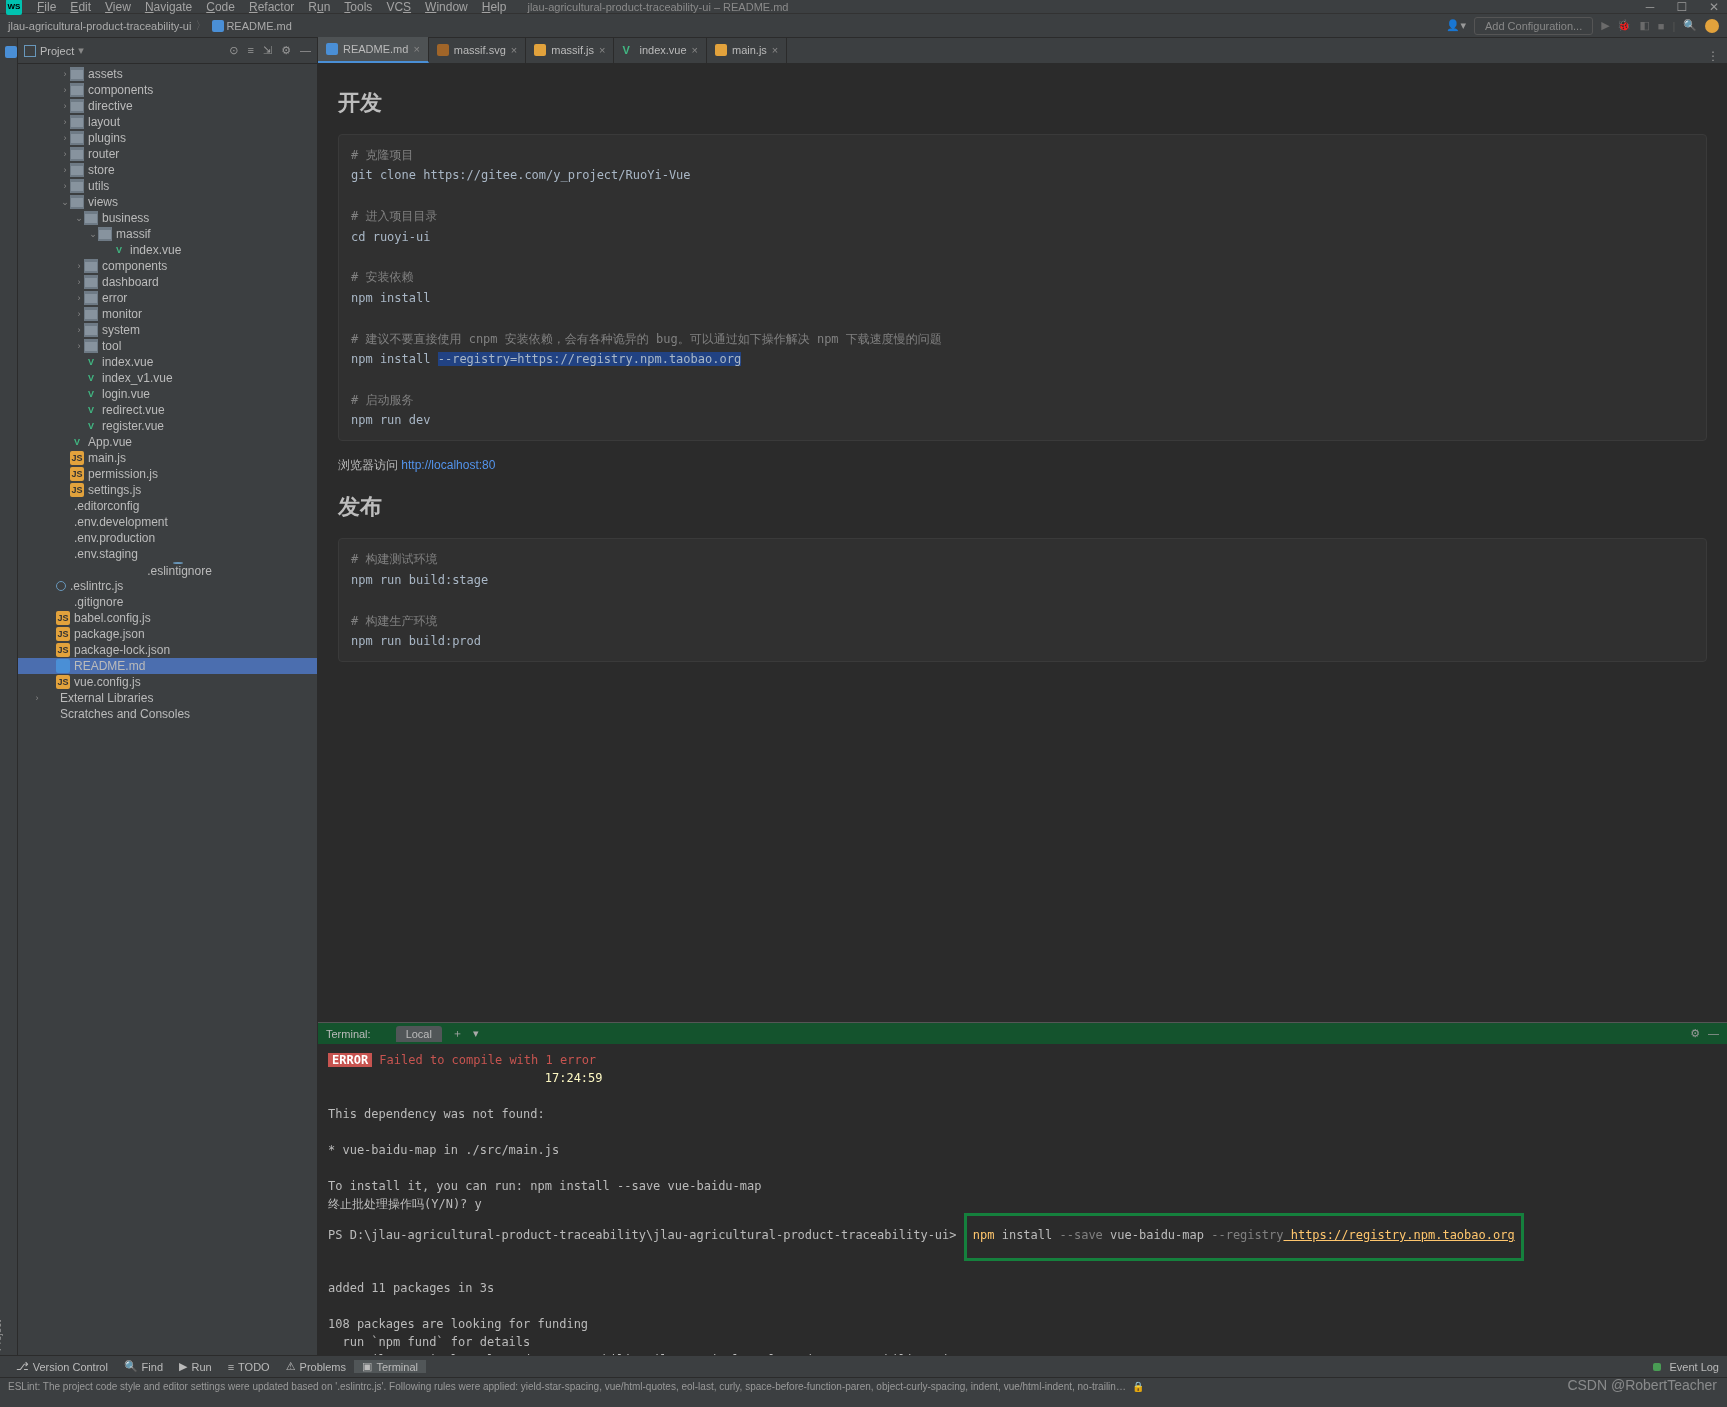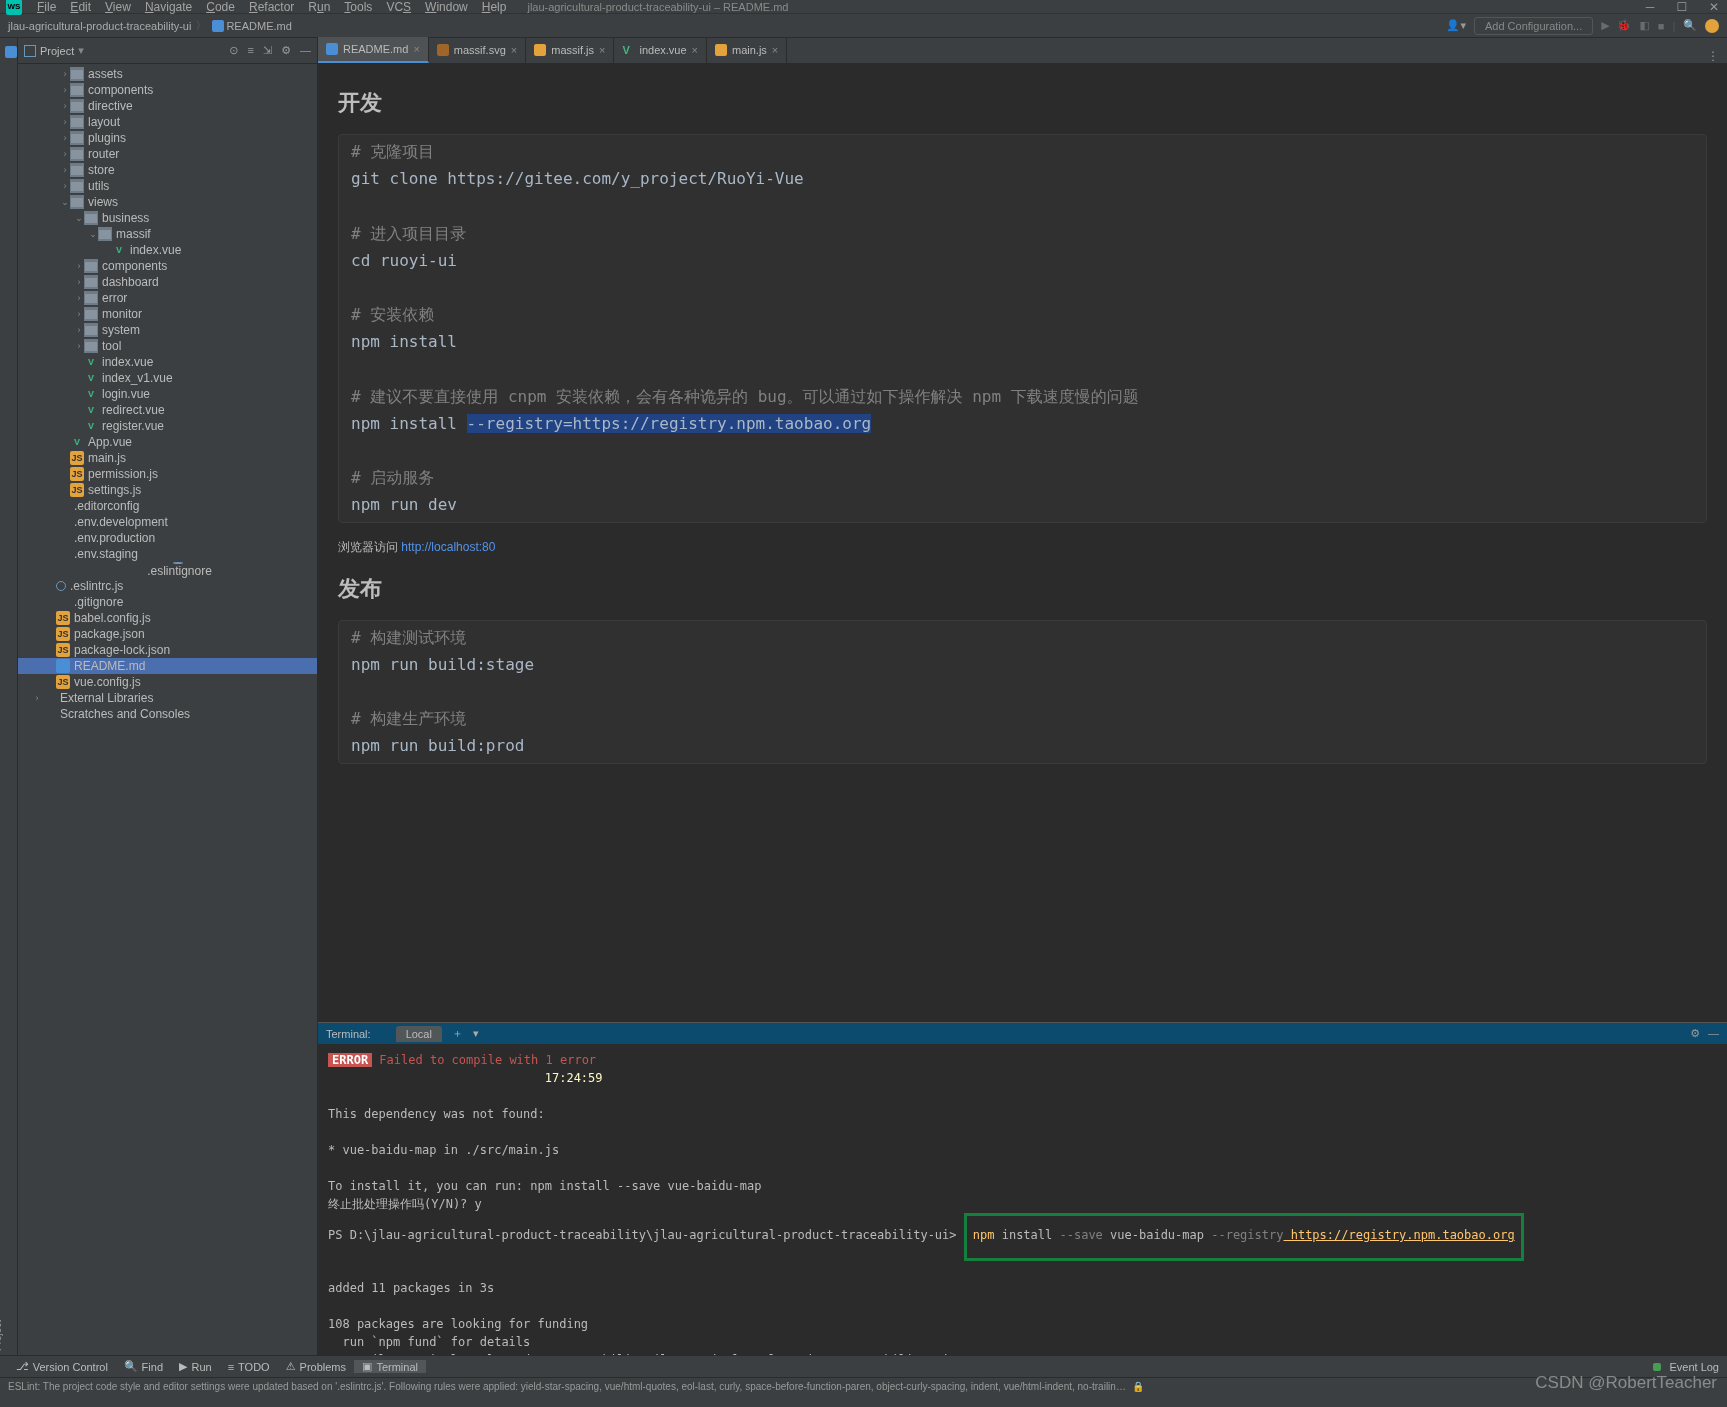--- a/index.html
+++ b/index.html
@@ -54,49 +54,49 @@
 .tab.active{background:#4e5254;border-bottom:2px solid #4a8fd6;}
 .tab .close{color:#888;font-size:11px;cursor:default;}
 .tab .tic{width:12px;height:12px;border-radius:2px;}
 .tic.md{background:#4a8fd6;}
 .tic.svg{background:#a06529;}
 .tic.js{background:#e2a23c;}
 .tic.vue{color:#41b883;background:none;}
 .more-dots{margin-left:auto;padding:0 8px;color:#999;}
 .editor-body{flex:1;overflow:auto;background:#2b2b2b;padding:14px 20px;color:#a9b7c6;}
 .editor-body h2{font-size:22px;font-weight:bold;color:#bdbdbd;margin:10px 0 16px;}
-.code-block{background:#303030;border:1px solid #3a3a3a;border-radius:4px;padding:3px 12px;font-family:Consolas,monospace;font-size:16px;line-height:1.7;white-space:pre-wrap;margin-bottom:16px;}
+.code-block{background:#303030;border:1px solid #3a3a3a;border-radius:4px;padding:10px 12px;font-family:Consolas,monospace;font-size:12px;line-height:1.7;white-space:pre-wrap;margin-bottom:16px;}
 .code-block .comment{color:#808080;}
 .code-block .cmd{color:#a9b7c6;}
 .highlight-sel{background:#214283;color:#a9b7c6;}
 .link{color:#5394ec;}
 .prose{font-size:12px;color:#bbb;margin-bottom:18px;}
 
 .terminal-panel{position:relative;background:#2b2b2b;border-top:1px solid #555;}
-.term-header{height:22px;background:#0c4a6e;display:flex;align-items:center;padding:0 8px;font-size:11px;border-bottom:1px solid #2b2b2b;}
+.term-header{height:22px;background:#14532d;display:flex;align-items:center;padding:0 8px;font-size:11px;border-bottom:1px solid #2b2b2b;}
 .term-header .tab-local{background:#515658;padding:2px 10px;margin-left:25px;border-radius:3px 3px 0 0;}
 .term-header .plus{margin-left:10px;color:#aaa;}
 .term-header .rtools{margin-left:auto;display:flex;gap:8px;color:#999;}
 .term-body{font-family:Consolas,monospace;font-size:12px;line-height:1.5;padding:6px 10px;color:#bbb;white-space:pre-wrap;height:310px;overflow:auto;position:relative;}
 .err-badge{background:#c75450;color:#fff;padding:0 4px;font-weight:bold;}
 .err-text{color:#c75450;}
 .ts{color:#fef9c3;}
 .red-box{border:3px solid #15803d;padding:10px 6px 14px;display:inline-block;}
 .npm-y{color:#ffc66d;}
 .flag-g{color:#808080;}
 .url-y{color:#ffc66d;text-decoration:underline;}
 
 .toolstrip{height:22px;background:#3c3f41;display:flex;align-items:center;padding:0 8px;font-size:11px;color:#bbb;border-top:1px solid #2b2b2b;}
 .toolstrip .titem{display:flex;align-items:center;gap:4px;padding:0 8px;cursor:default;}
 .toolstrip .titem.active{background:#515658;}
 .toolstrip .right{margin-left:auto;display:flex;align-items:center;gap:8px;}
 .ev-dot{width:8px;height:8px;background:#499c54;border-radius:2px;}
 
 .statusbar{height:18px;background:#3c3f41;display:flex;align-items:center;padding:0 8px;font-size:10px;color:#999;border-top:1px solid #2b2b2b;position:relative;}
-.statusbar .watermark{position:absolute;right:10px;bottom:2px;color:rgba(200,200,200,0.55);font-size:17px;pointer-events:none;}
+.statusbar .watermark{position:absolute;right:10px;bottom:2px;color:rgba(200,200,200,0.55);font-size:14px;pointer-events:none;}
 .lock{margin-left:6px;color:#888;}
 </style>
 </head>
 <body>
 
 <div class="titlebar">
   <div class="ws-icon">WS</div>
   <div class="menu-item"><u>F</u>ile</div>
   <div class="menu-item"><u>E</u>dit</div>
   <div class="menu-item"><u>V</u>iew</div>

